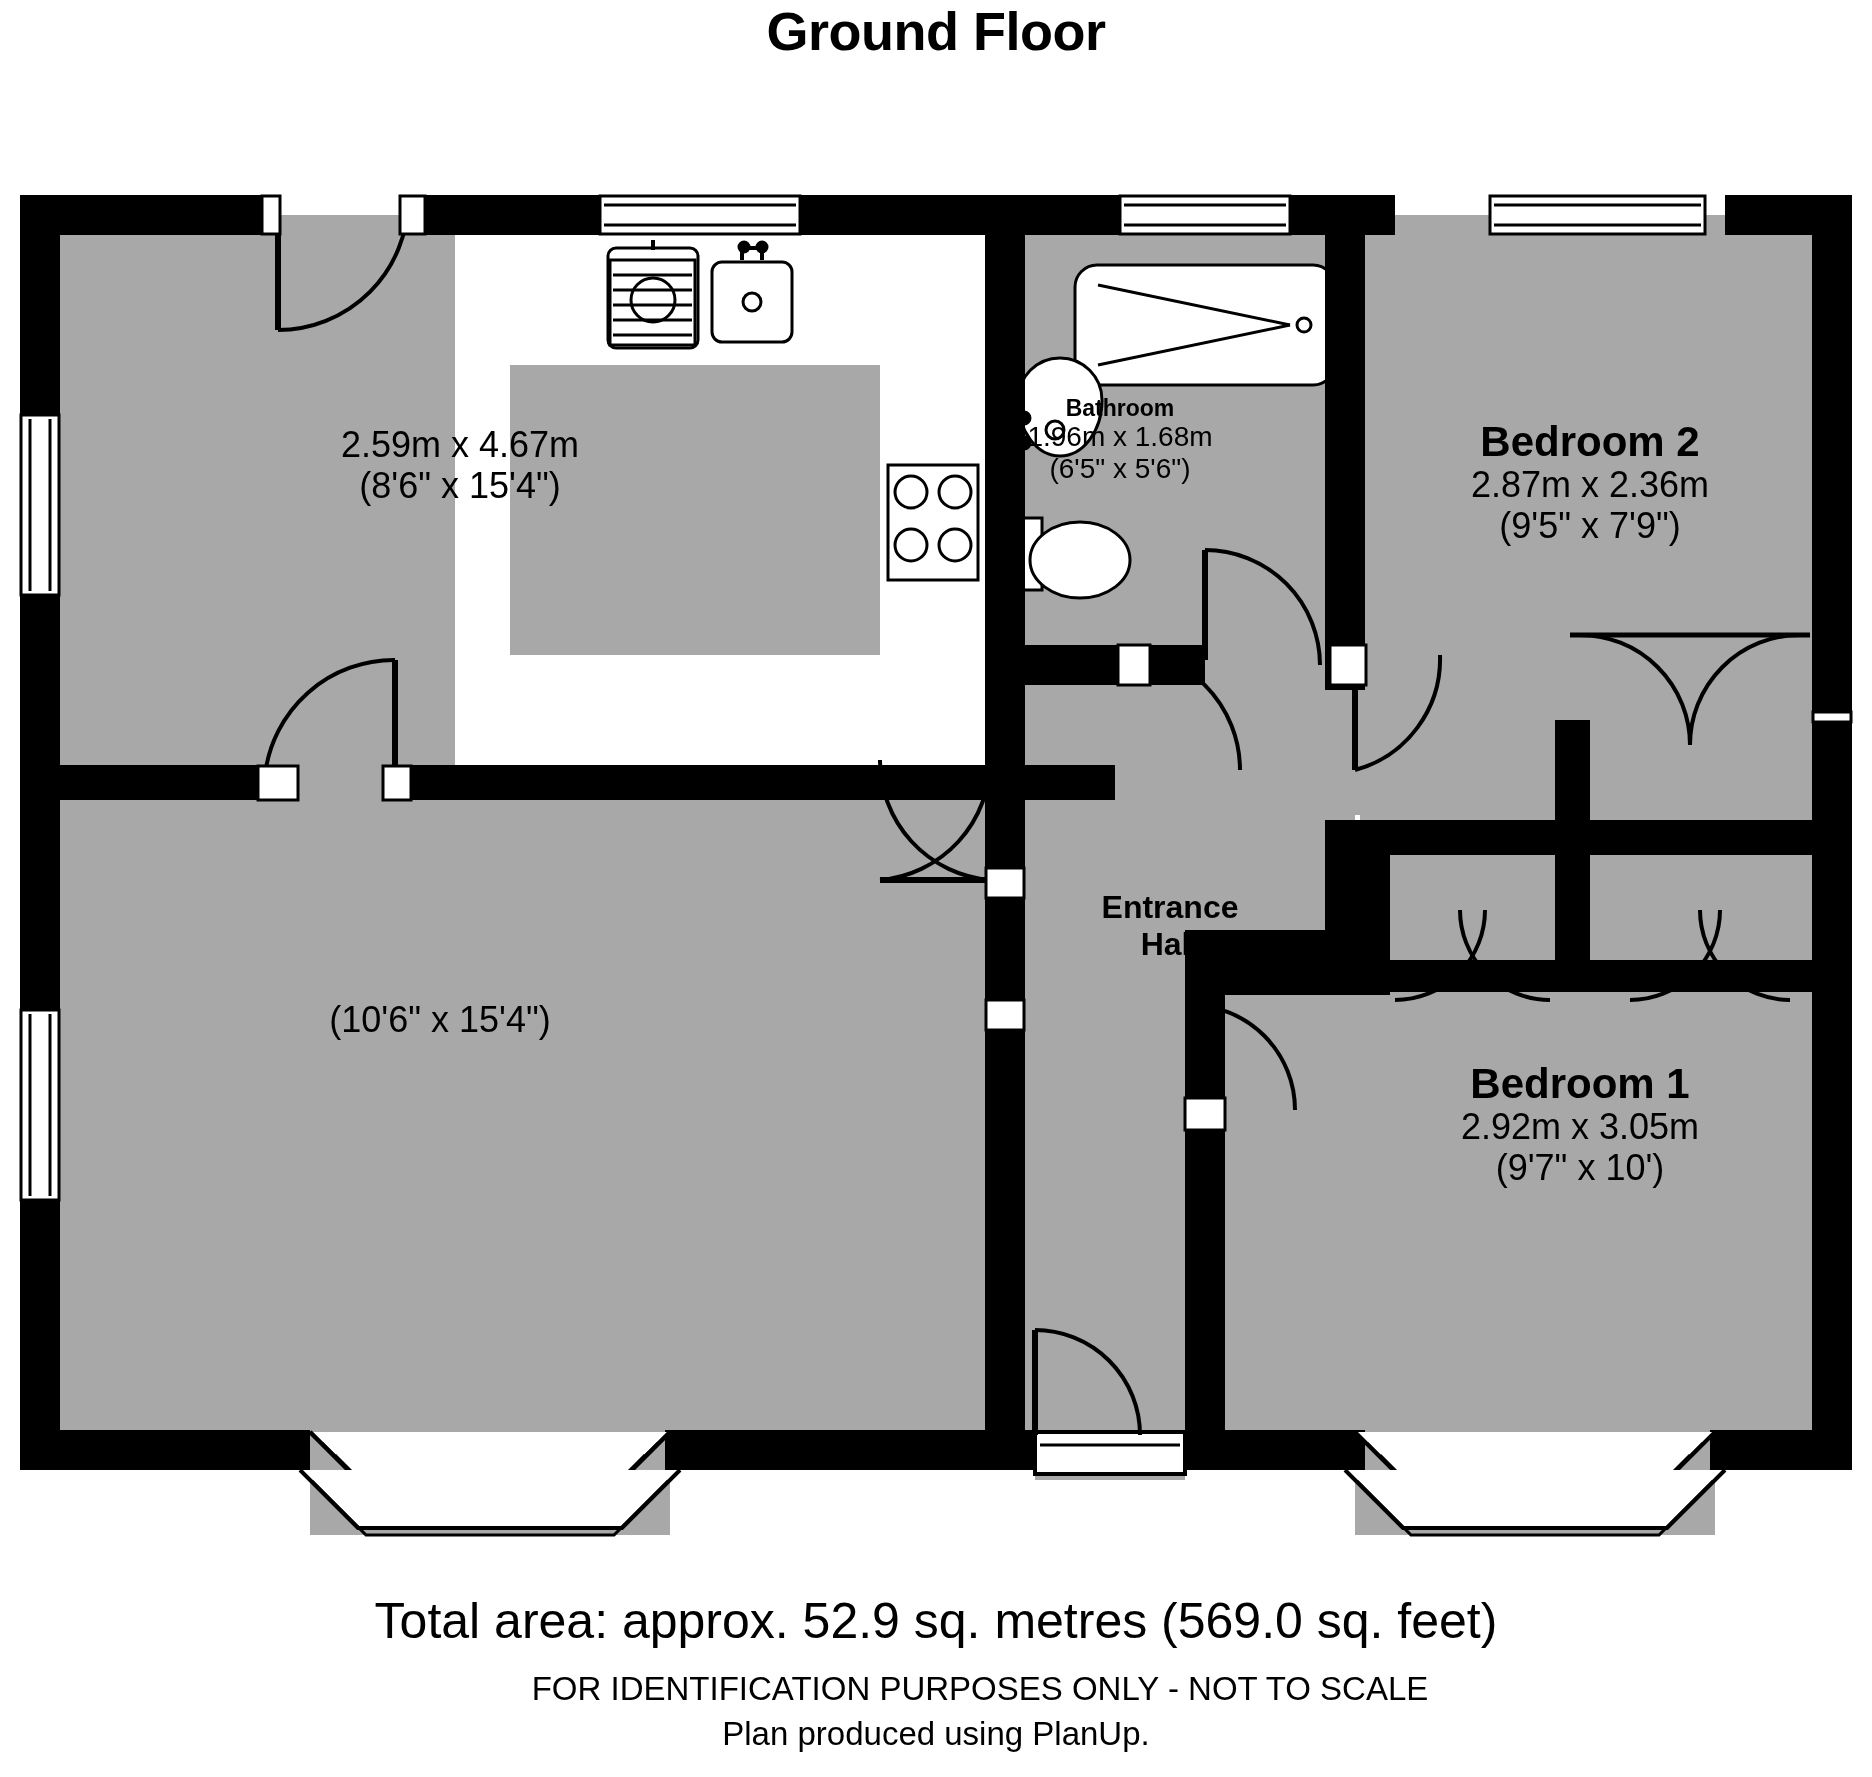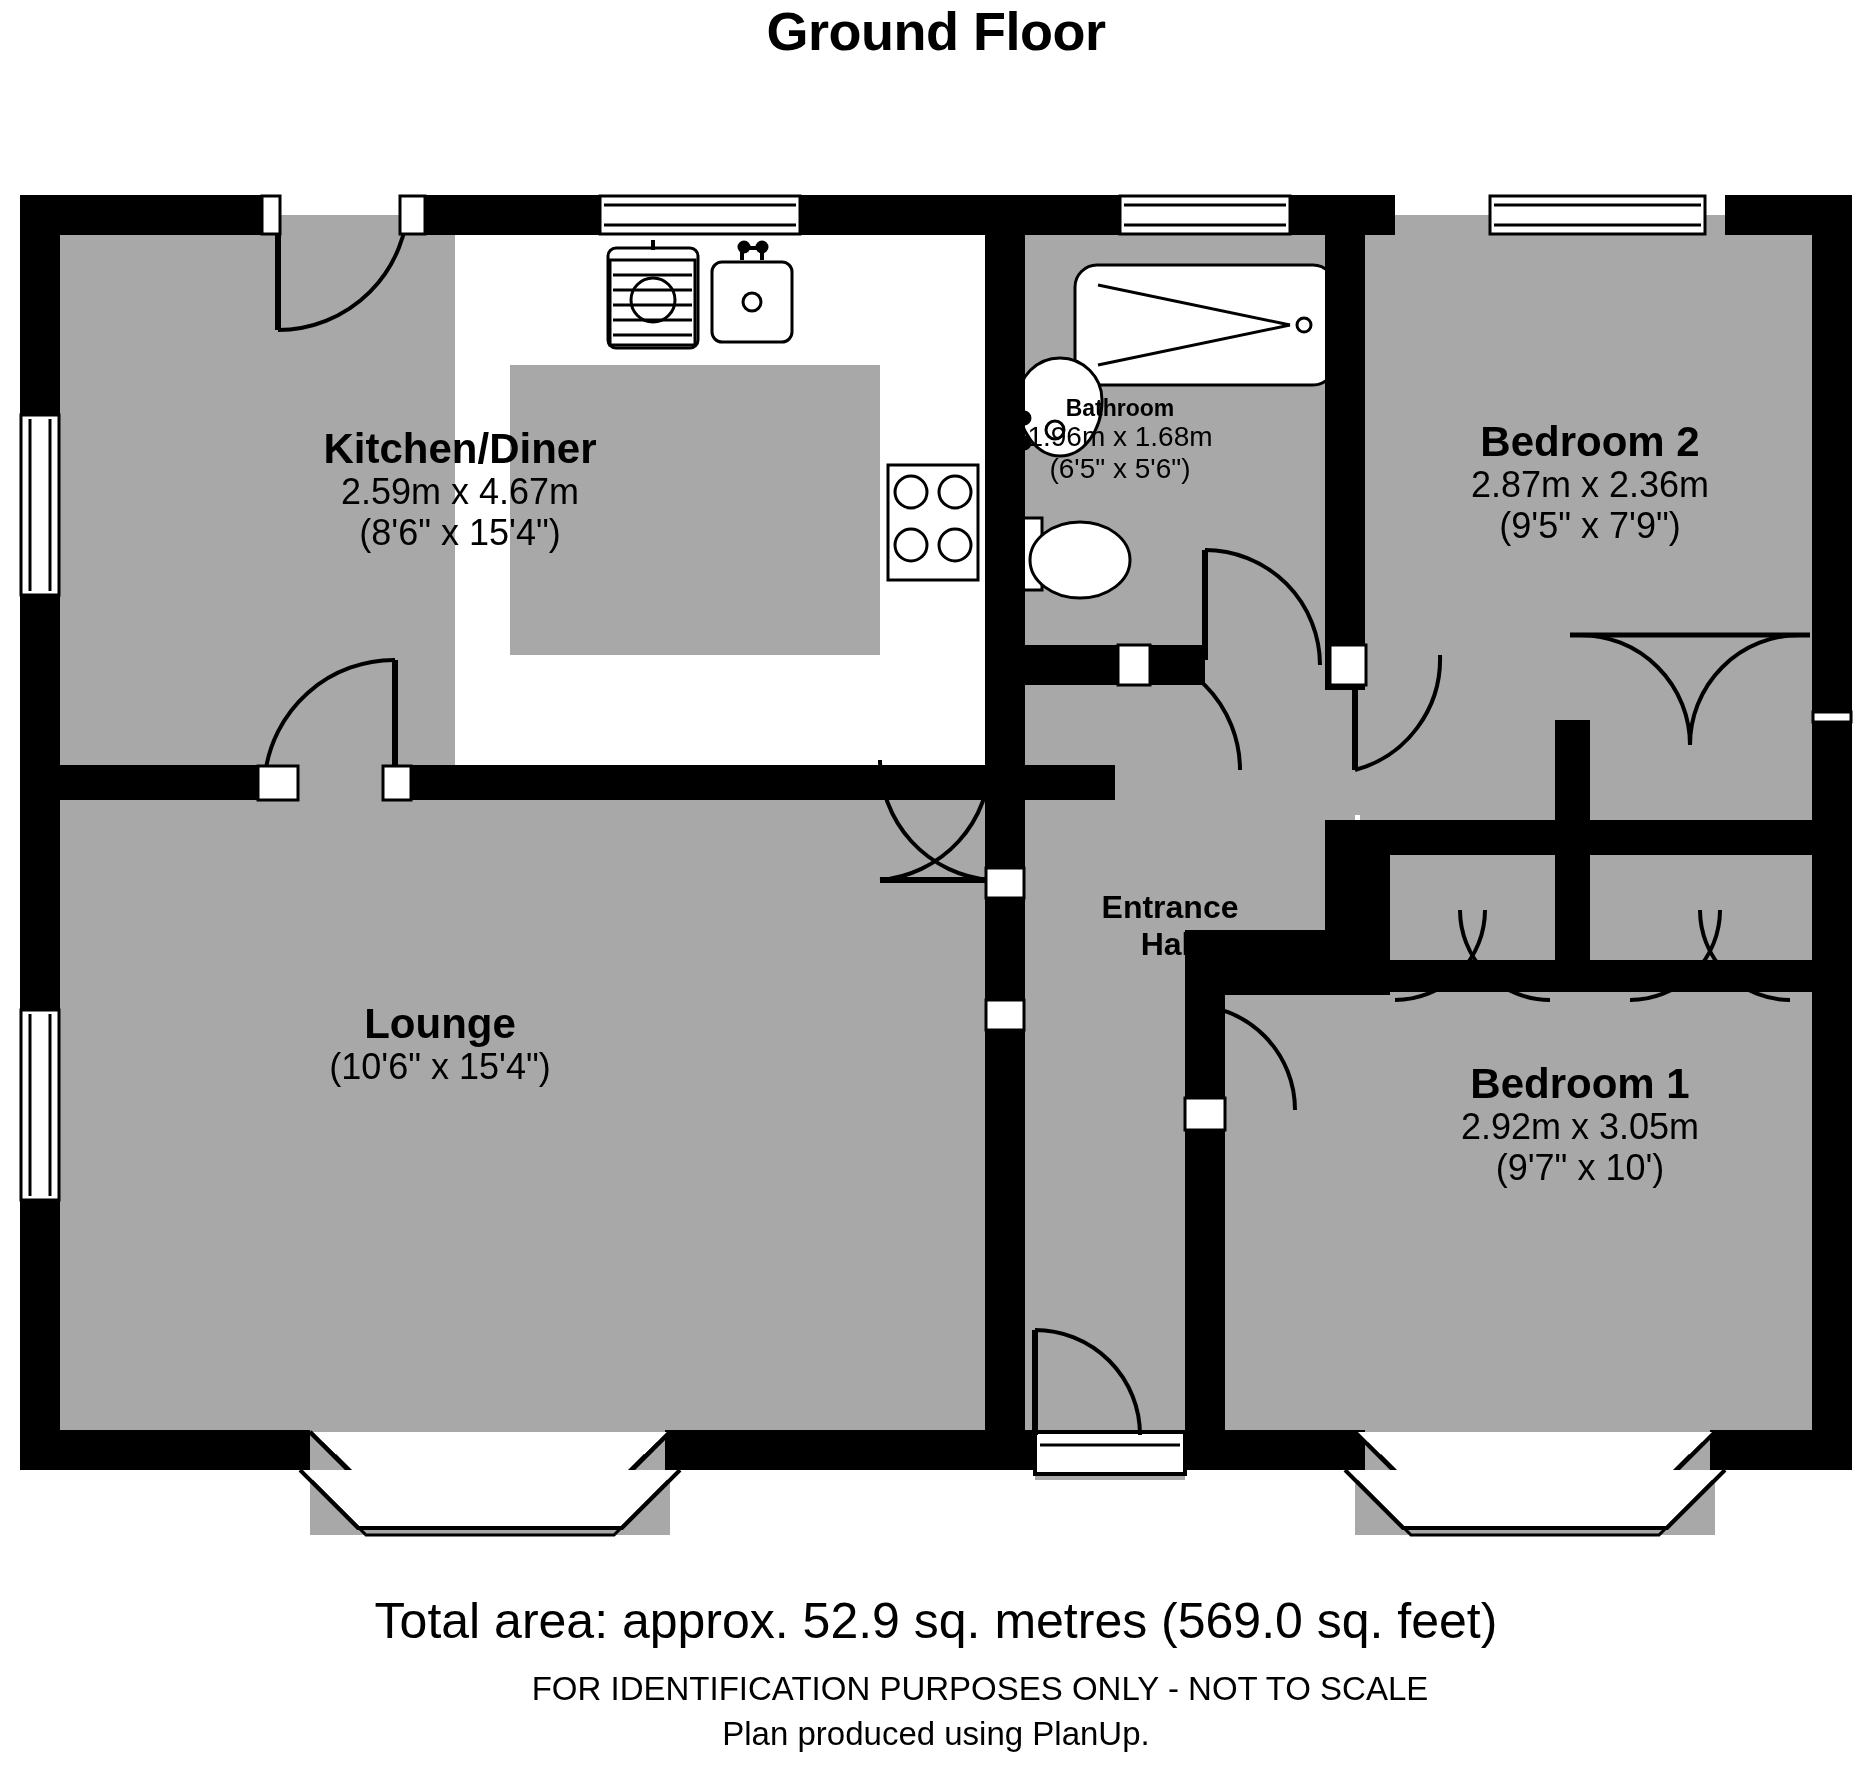--- a/index.html
+++ b/index.html
@@ -330,39 +330,37 @@
       <path d="M 1395,1000 A 90,90 0 0 0 1485,910"></path>
       <path d="M 1550,1000 A 90,90 0 0 1 1460,910"></path>
       <path d="M 1630,1000 A 90,90 0 0 0 1720,910"></path>
       <path d="M 1790,1000 A 90,90 0 0 1 1700,910"></path>
     </g>
   </g>
 
 </svg>
 
 <div class="label" style="left:180px; top:425px; width:560px;">
-  <span class="rn">Kitchen/Diner</span>
   <span class="dm">2.59m x 4.67m</span>
   <span class="dm">(8'6" x 15'4")</span>
 </div>
 
 <div class="label small" style="left:955px; top:395px; width:330px;">
   <span class="rn">Bathroom</span>
   <span class="dm">1.96m x 1.68m</span>
   <span class="dm">(6'5" x 5'6")</span>
 </div>
 
 <div class="label" style="left:1355px; top:418px; width:470px;">
   <span class="rn">Bedroom 2</span>
   <span class="dm">2.87m x 2.36m</span>
   <span class="dm">(9'5" x 7'9")</span>
 </div>
 
 <div class="label" style="left:160px; top:1000px; width:560px;">
-  <span class="rn">Lounge</span>
   <span class="dm">(10'6" x 15'4")</span>
 </div>
 
 <div class="label" style="left:1325px; top:1060px; width:510px;">
   <span class="rn">Bedroom 1</span>
   <span class="dm">2.92m x 3.05m</span>
   <span class="dm">(9'7" x 10')</span>
 </div>
 
 <div class="hall-label" style="left:1000px; top:845px; width:340px;margin-top:44px;">

